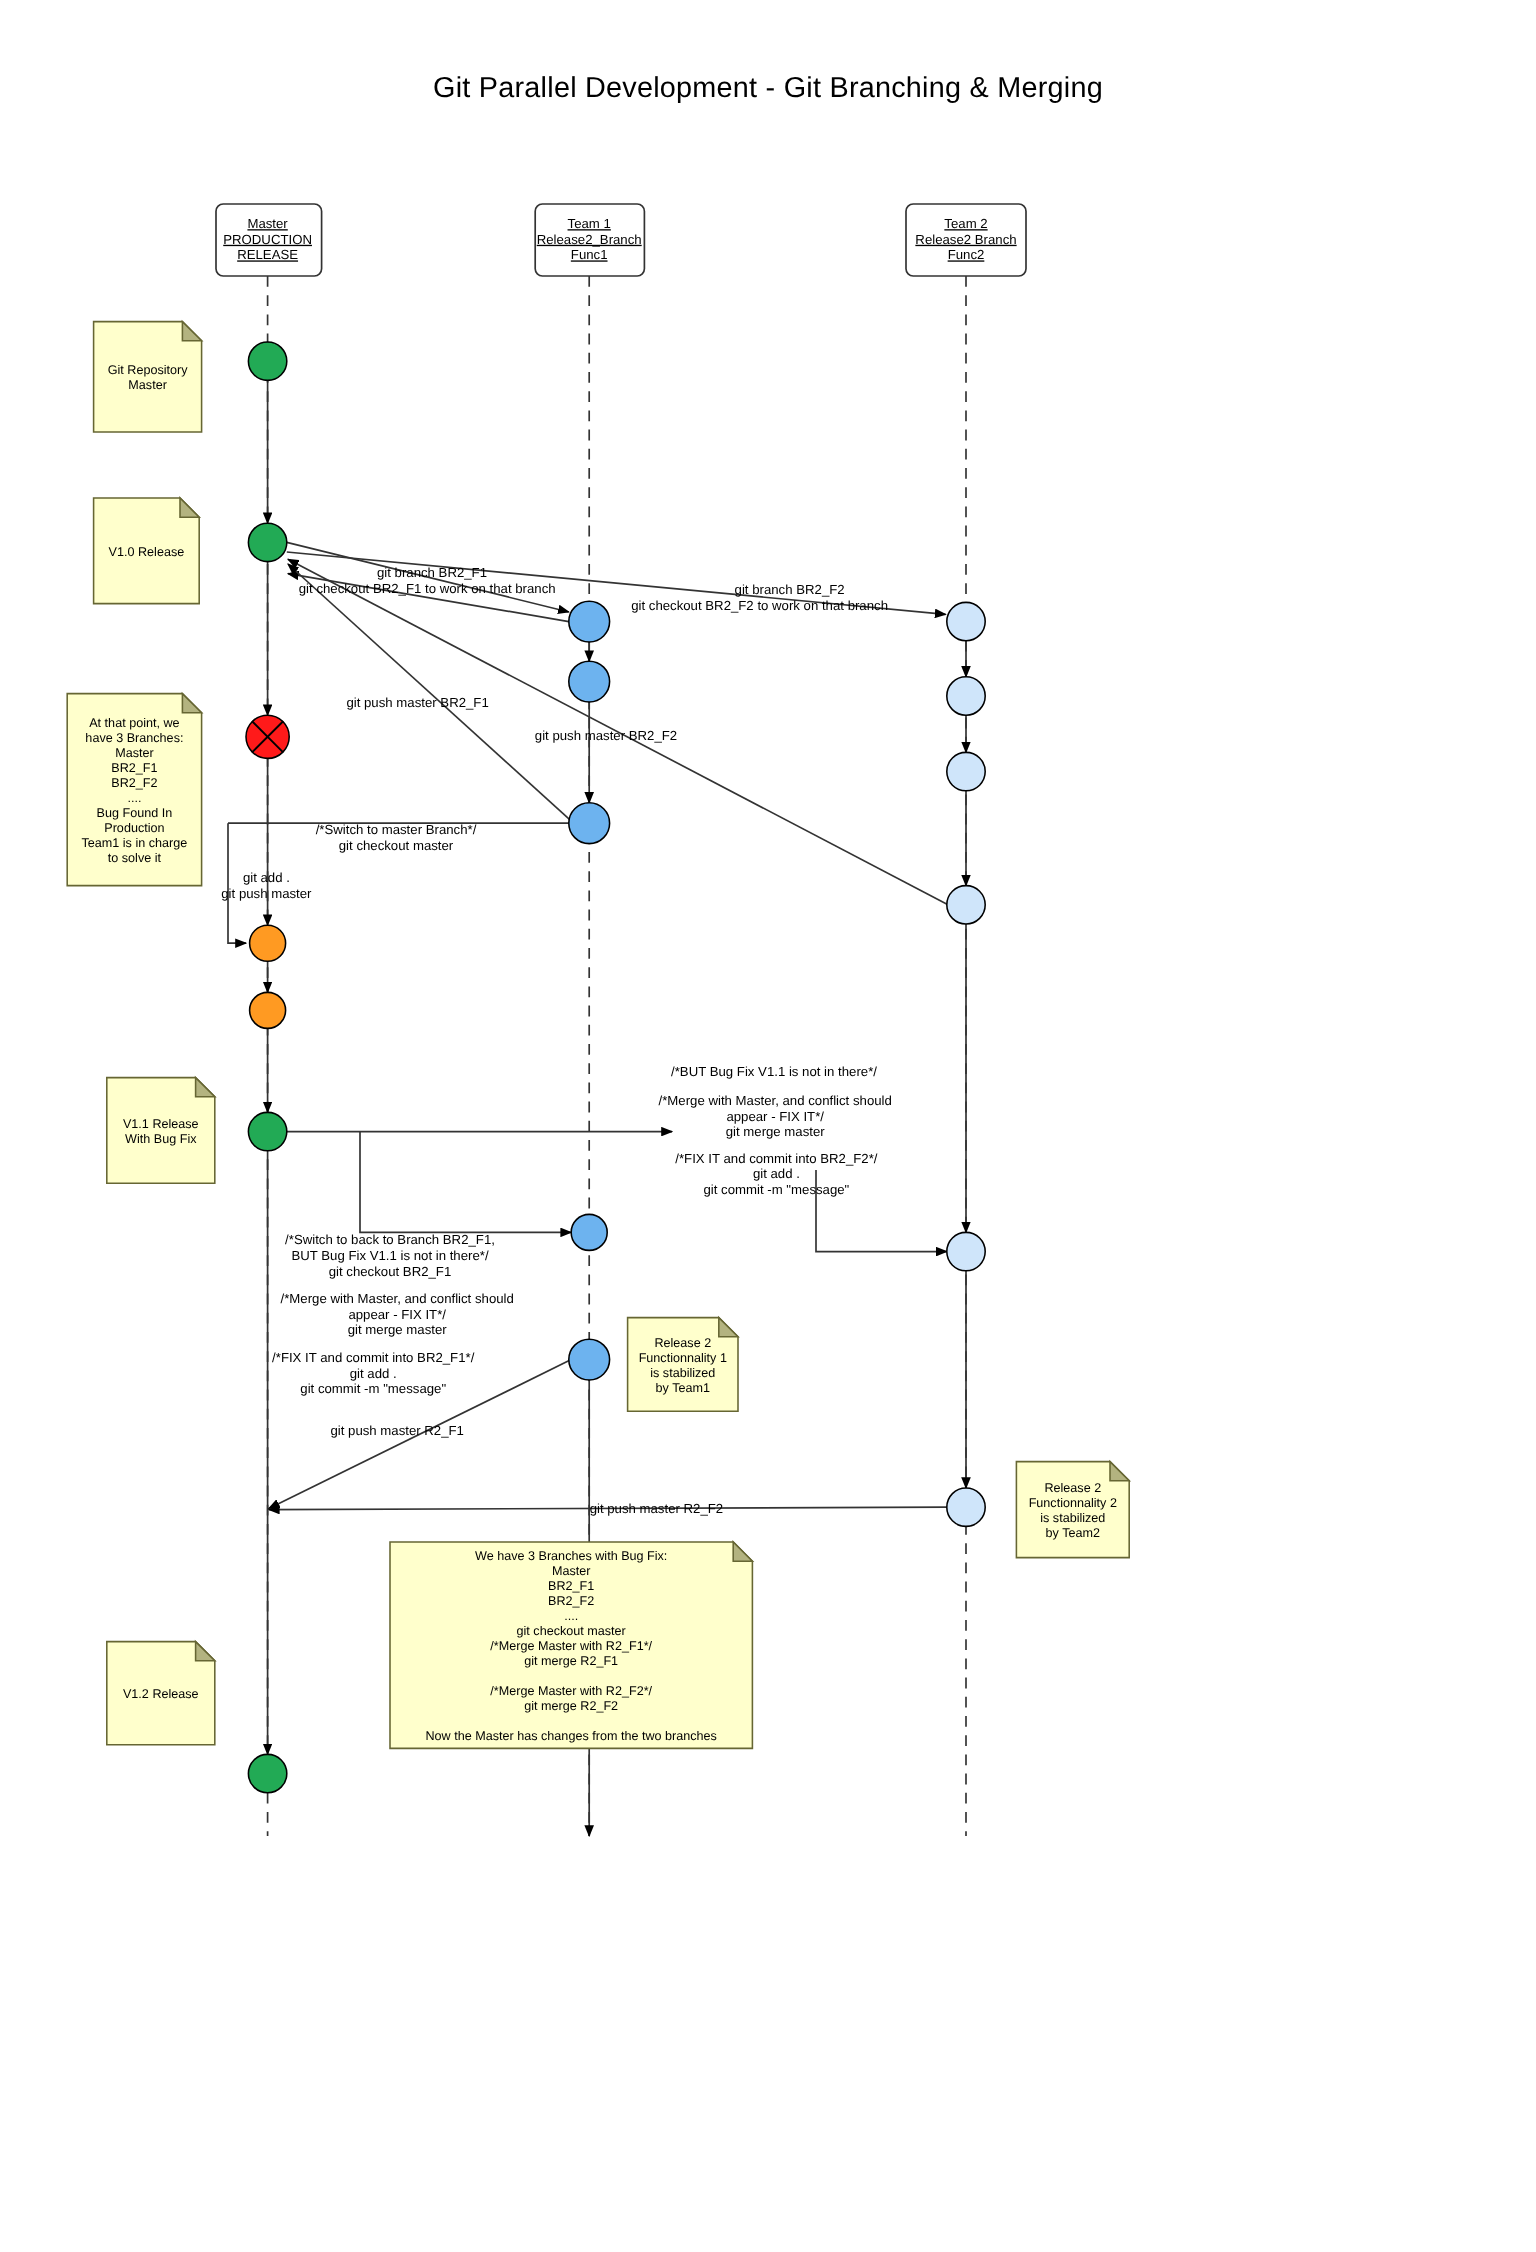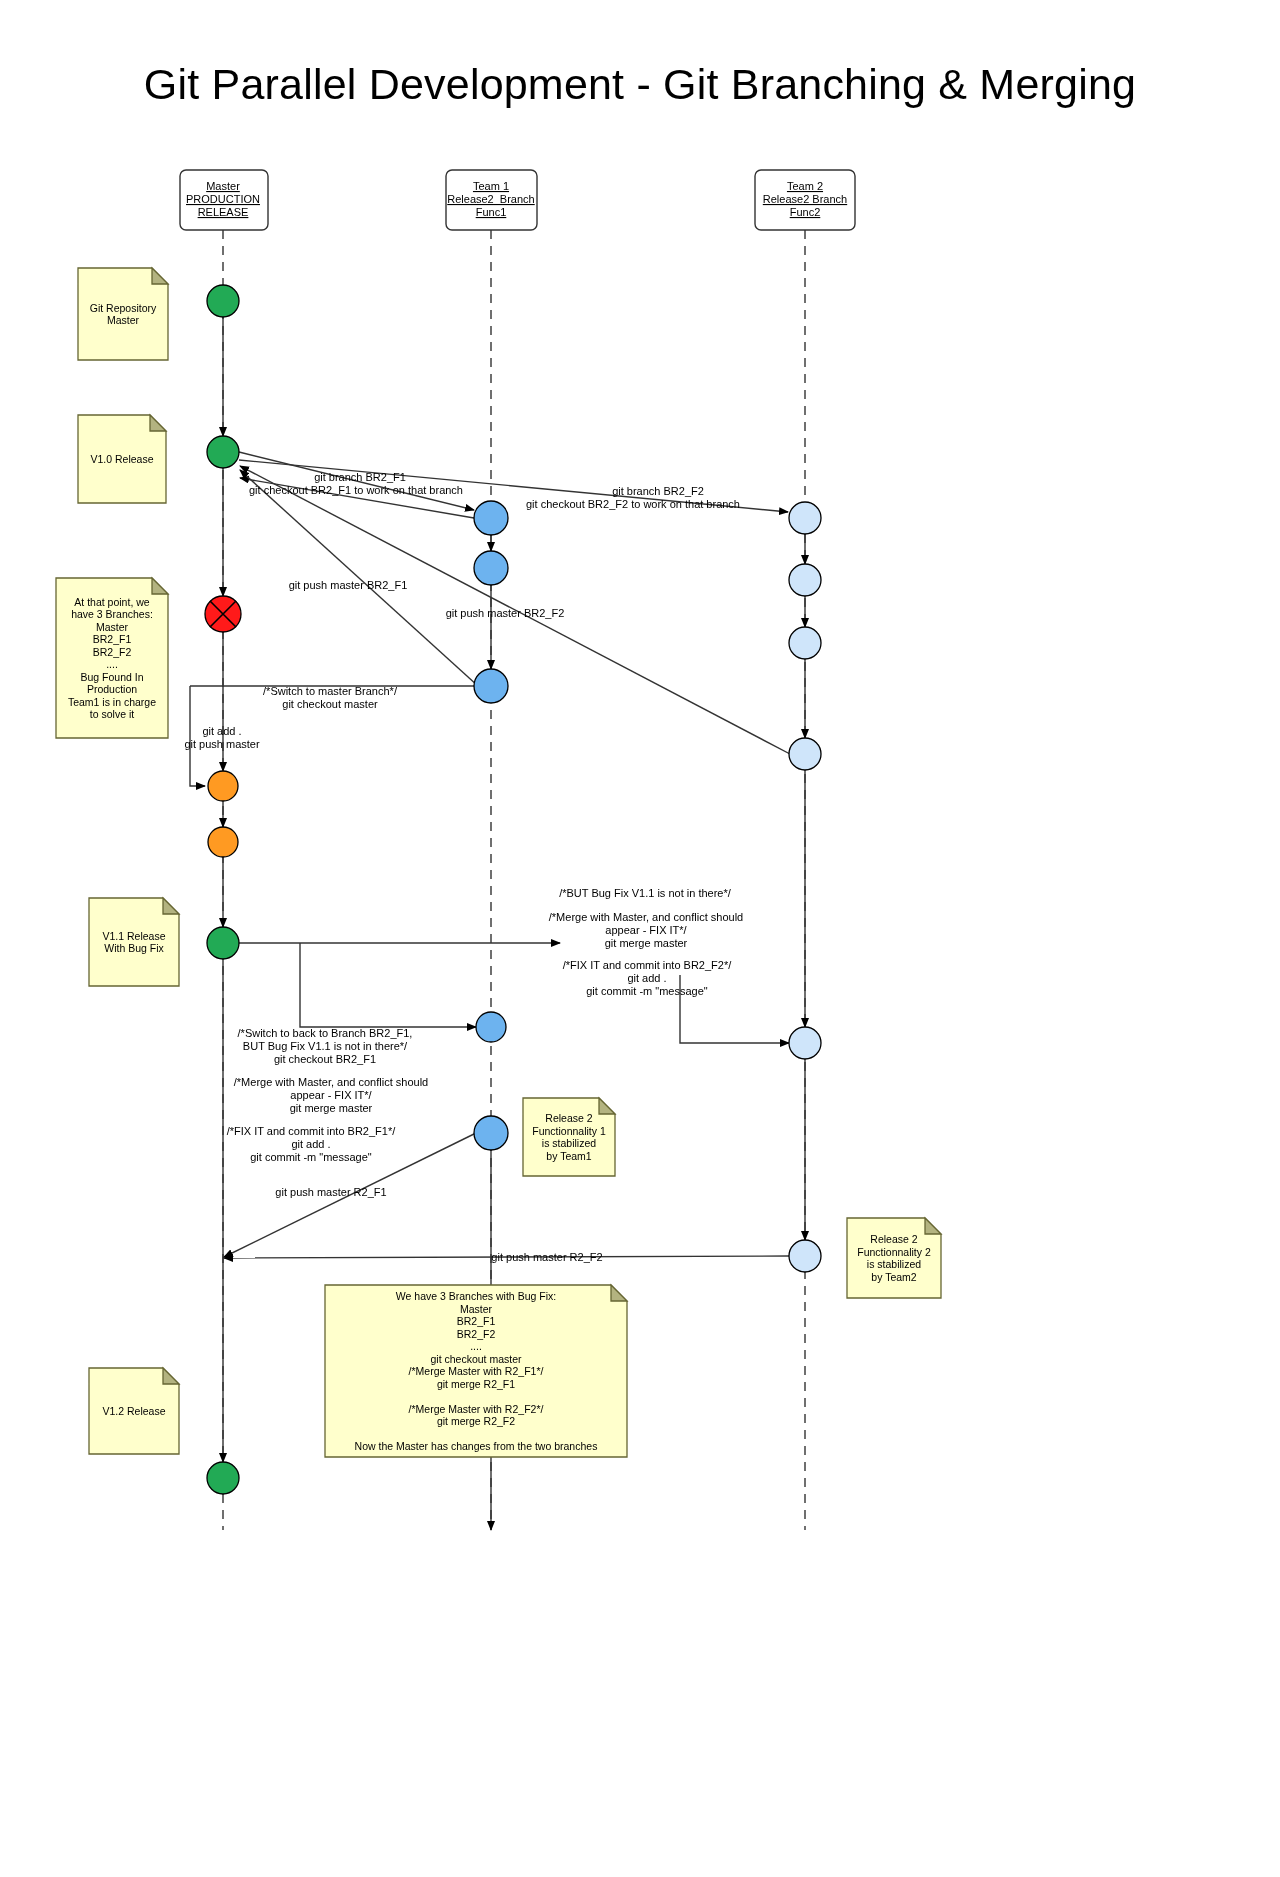--- a/index.html
+++ b/index.html
@@ -1,17 +1,17 @@
 <!DOCTYPE html>
 <html><head>
 <meta charset="utf-8">
 <style>
   html,body{margin:0;padding:0;background:#ffffff;}
   body{width:1280px;height:1877px;position:relative;font-family:"Liberation Sans",sans-serif;color:#000;overflow:hidden;}
-  #title{position:absolute;left:0;top:60px;width:1280px;text-align:center;font-size:43px;font-weight:400;letter-spacing:.2px;}
+  #title{position:absolute;left:0;top:60px;width:1280px;text-align:center;font-size:24px;font-weight:400;letter-spacing:.2px;}
   svg#canvas{position:absolute;left:0;top:0;width:1280px;height:1877px;}
   .lane-box{fill:#ffffff;stroke:#333333;stroke-width:1.4;}
   .lane-txt{font-family:"Liberation Sans",sans-serif;font-size:11px;fill:#000;text-anchor:middle;text-decoration:underline;}
   .lifeline{stroke:#333;stroke-width:1.4;stroke-dasharray:9 7;fill:none;}
   .solid-line{stroke:#333;stroke-width:1.4;fill:none;}
   .note-body{fill:#ffffcc;stroke:#666633;stroke-width:1.3;}
   .note-fold{fill:#b3b380;stroke:#666633;stroke-width:1.3;}
   .note-txt{font-family:"Liberation Sans",sans-serif;font-size:10.5px;fill:#000;text-anchor:middle;}
   .edge-txt{font-family:"Liberation Sans",sans-serif;font-size:11px;fill:#000;text-anchor:middle;}
   .node-c{stroke:#000;stroke-width:1.3;}

